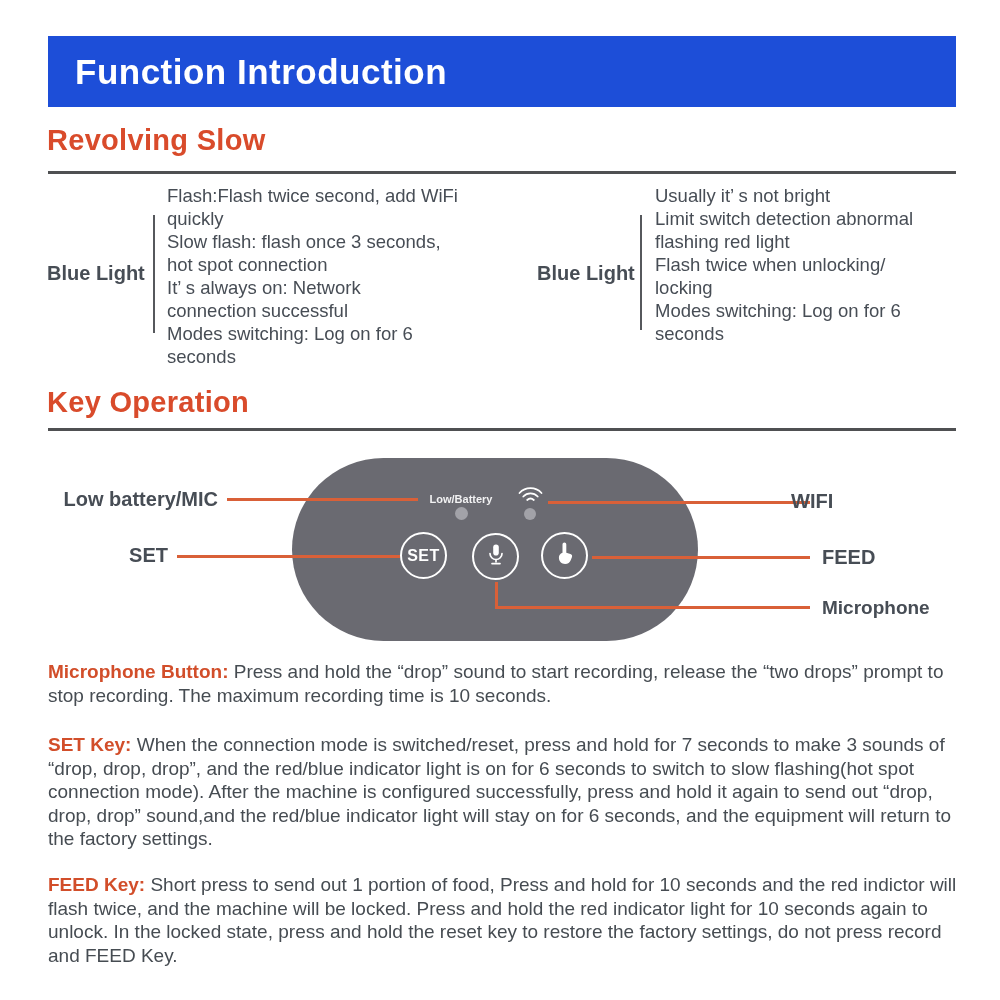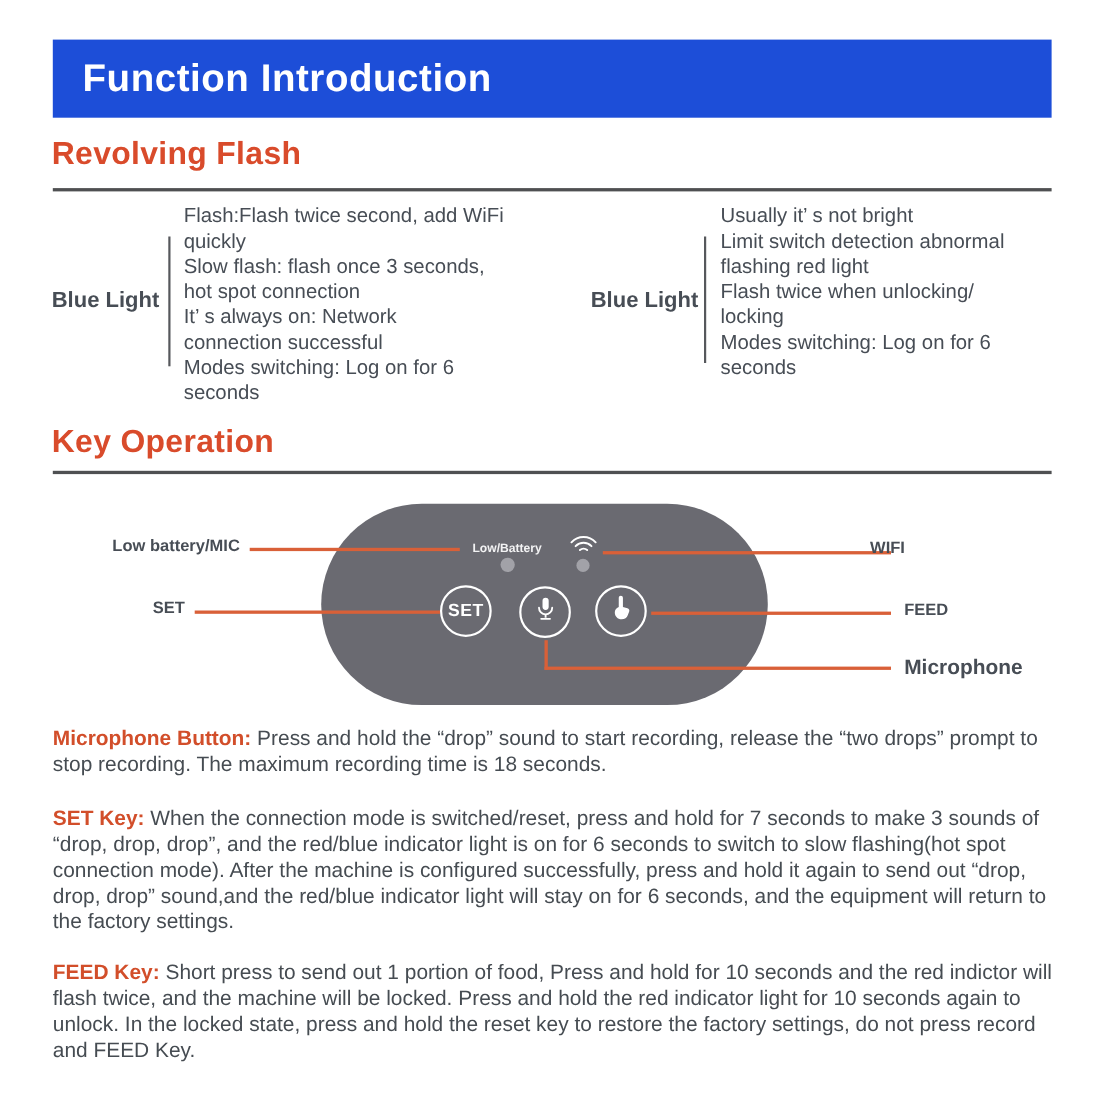--- a/index.html
+++ b/index.html
@@ -93,21 +93,21 @@
   }
   .set-btn-label {
     color: #ffffff;
     font-size: 16px;
     font-weight: bold;
     letter-spacing: 0.5px;
   }
   .callout-label {
     position: absolute;
     color: #474D55;
-    font-size: 15px;
+    font-size: 20px;
     font-weight: bold;
   }
   .callout-line {
     position: absolute;
     background: #D96038;
     height: 3px;
   }
   .callout-line-v {
     position: absolute;
     background: #D96038;
@@ -127,21 +127,21 @@
     font-weight: bold;
   }
 </style>
 </head>
 <body>
 
 <div class="page">
 
   <div class="banner">Function Introduction</div>
 
-  <div class="section-heading" style="top:124px;">Revolving Flash</div>
+  <div class="section-heading" style="top:124px;">Revolving Slow</div>
   <div class="h-rule" style="top:171px;"></div>
 
   <div class="lamp-label" style="left:47px; top:262px;">Blue Light</div>
   <div class="v-divider" style="left:153px; top:215px; height:118px;"></div>
   <div class="lamp-text" style="left:167px; top:184px; width:345px;">Flash:Flash twice second, add WiFi
 quickly
 Slow flash: flash once 3 seconds,
 hot spot connection
 It’ s always on: Network
 connection successful
@@ -204,19 +204,19 @@
   <div class="callout-line" style="left:592px; top:556px; width:218px;"></div>
   <div class="callout-line-v" style="left:495px; top:582px; height:27px;"></div>
   <div class="callout-line" style="left:495px; top:606px; width:315px;"></div>
 
   <div class="callout-label" style="left:40px; top:488px; width:178px; text-align:right;">Low battery/MIC</div>
   <div class="callout-label" style="left:40px; top:544px; width:128px; text-align:right;">SET</div>
   <div class="callout-label" style="left:791px; top:490px;">WIFI</div>
   <div class="callout-label" style="left:822px; top:546px;">FEED</div>
   <div class="callout-label" style="left:822px; top:597px; font-size:19px;text-align:right;">Microphone</div>
 
-  <p class="para" style="top:660px;"><span class="lead">Microphone Button:</span><span> Press and hold the “drop” sound to start recording, release the “two drops” prompt to stop recording. The maximum recording time is 18 seconds.</span></p>
+  <p class="para" style="top:660px;"><span class="lead">Microphone Button:</span><span> Press and hold the “drop” sound to start recording, release the “two drops” prompt to stop recording. The maximum recording time is 10 seconds.</span></p>
 
   <p class="para" style="top:733px;"><span class="lead">SET Key:</span><span> When the connection mode is switched/reset, press and hold for 7 seconds to make 3 sounds of “drop, drop, drop”, and the red/blue indicator light is on for 6 seconds to switch to slow flashing(hot spot connection mode). After the machine is configured successfully, press and hold it again to send out “drop, drop, drop” sound,and the red/blue indicator light will stay on for 6 seconds, and the equipment will return to the factory settings.</span></p>
 
   <p class="para" style="top:873px;"><span class="lead">FEED Key:</span><span> Short press to send out 1 portion of food, Press and hold for 10 seconds and the red indictor will flash twice, and the machine will be locked. Press and hold the red indicator light for 10 seconds again to unlock. In the locked state, press and hold the reset key to restore the factory settings, do not press record and FEED Key.</span></p>
 
 </div>
 
 </body></html>

